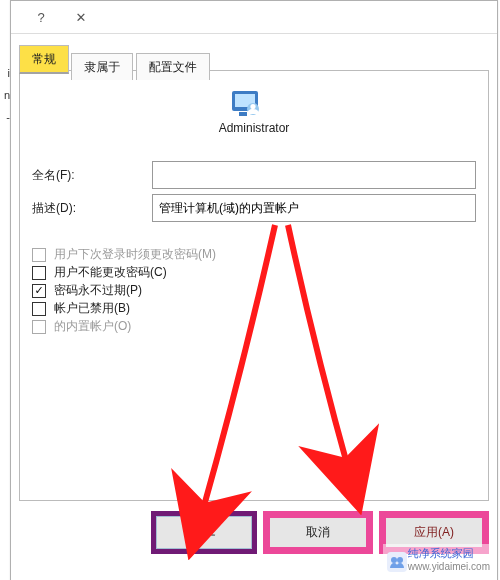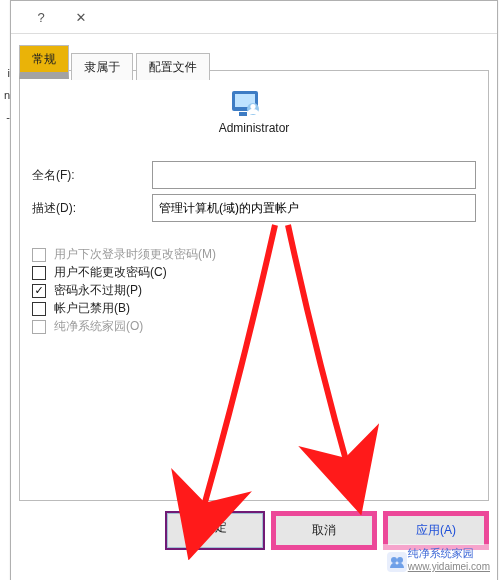--- a/index.html
+++ b/index.html
@@ -55,22 +55,22 @@
     padding: 5px 12px 4px 12px;
     border: 1px solid #bbb;
     border-bottom: none;
     background: #fafafa;
     position: relative;
     top: 9px;
     margin-right: -1px;
     font-size: 12px;
   }
   .tab.active {
-    background: #eab308;
-    border-bottom: 7px solid #a3a3a3;
+    background: #fde047;
+    border-bottom: 2px solid #a3a3a3;
     top: 1px;
   }
   .panel {
     border: 1px solid #bbb;
     border-top: none;
     margin: 0 8px;
     padding: 16px 12px 8px 12px;
     height: 430px;
     box-sizing: border-box;
   }
@@ -134,30 +134,30 @@
   }
   .buttonbar {
     display: flex;
     justify-content: flex-end;
     padding: 10px 8px 0 8px;
     gap: 6px;
   }
   .btn {
     min-width: 76px;
     padding: 6px 10px;
-    border: 5px solid #ec4899;
+    border: 7px solid #ec4899;
     background: #e6e6e6;
     font-size: 12px;
     text-align: center;
   }
   .btn.default {
-    border: 2px solid #701a75;
+    border: 5px solid #701a75;
     box-shadow: inset 0 0 0 1px rgba(10,102,170,0.3);
   }
-  .btn.disabled { color: #1d4ed8; }
+  .btn.disabled { color: #7f1d1d; }
   
   .annot {
     position: absolute;
     left: 0;
     top: 0;
     width: 500px;
     height: 580px;
     pointer-events: none;
   }
   
@@ -175,21 +175,21 @@
   }
   .wm .logo {
     width: 20px;
     height: 20px;
     background: #e8eefc;
     border-radius: 4px;
     display: inline-flex;
     align-items: center;
     justify-content: center;
   }
-  .wm .url { color: #888; font-size: 10px; display: block; text-decoration: underline; }
+  .wm .url { color: #888; font-size: 10px; display: block; }
   
   .bg-letters {
     position: absolute;
     left: 0;
     top: 62px;
     color: #333;
     font-size: 11px;
     line-height: 22px;
     text-align: right;
     width: 10px;
@@ -254,21 +254,21 @@
     <div class="chkrow">
       <span class="chk checked"></span>
       <span>密码永不过期(P)</span>
     </div>
     <div class="chkrow">
       <span class="chk"></span>
       <span>帐户已禁用(B)</span>
     </div>
     <div class="chkrow disabled">
       <span class="chk"></span>
-      <span>纯净系统家园(O)</span>
+      <span>的内置帐户(O)</span>
     </div>
   </div>
 
   <div class="buttonbar">
     <div class="btn default">确定</div>
     <div class="btn">取消</div>
     <div class="btn disabled">应用(A)</div>
   </div>
 </div>
 

